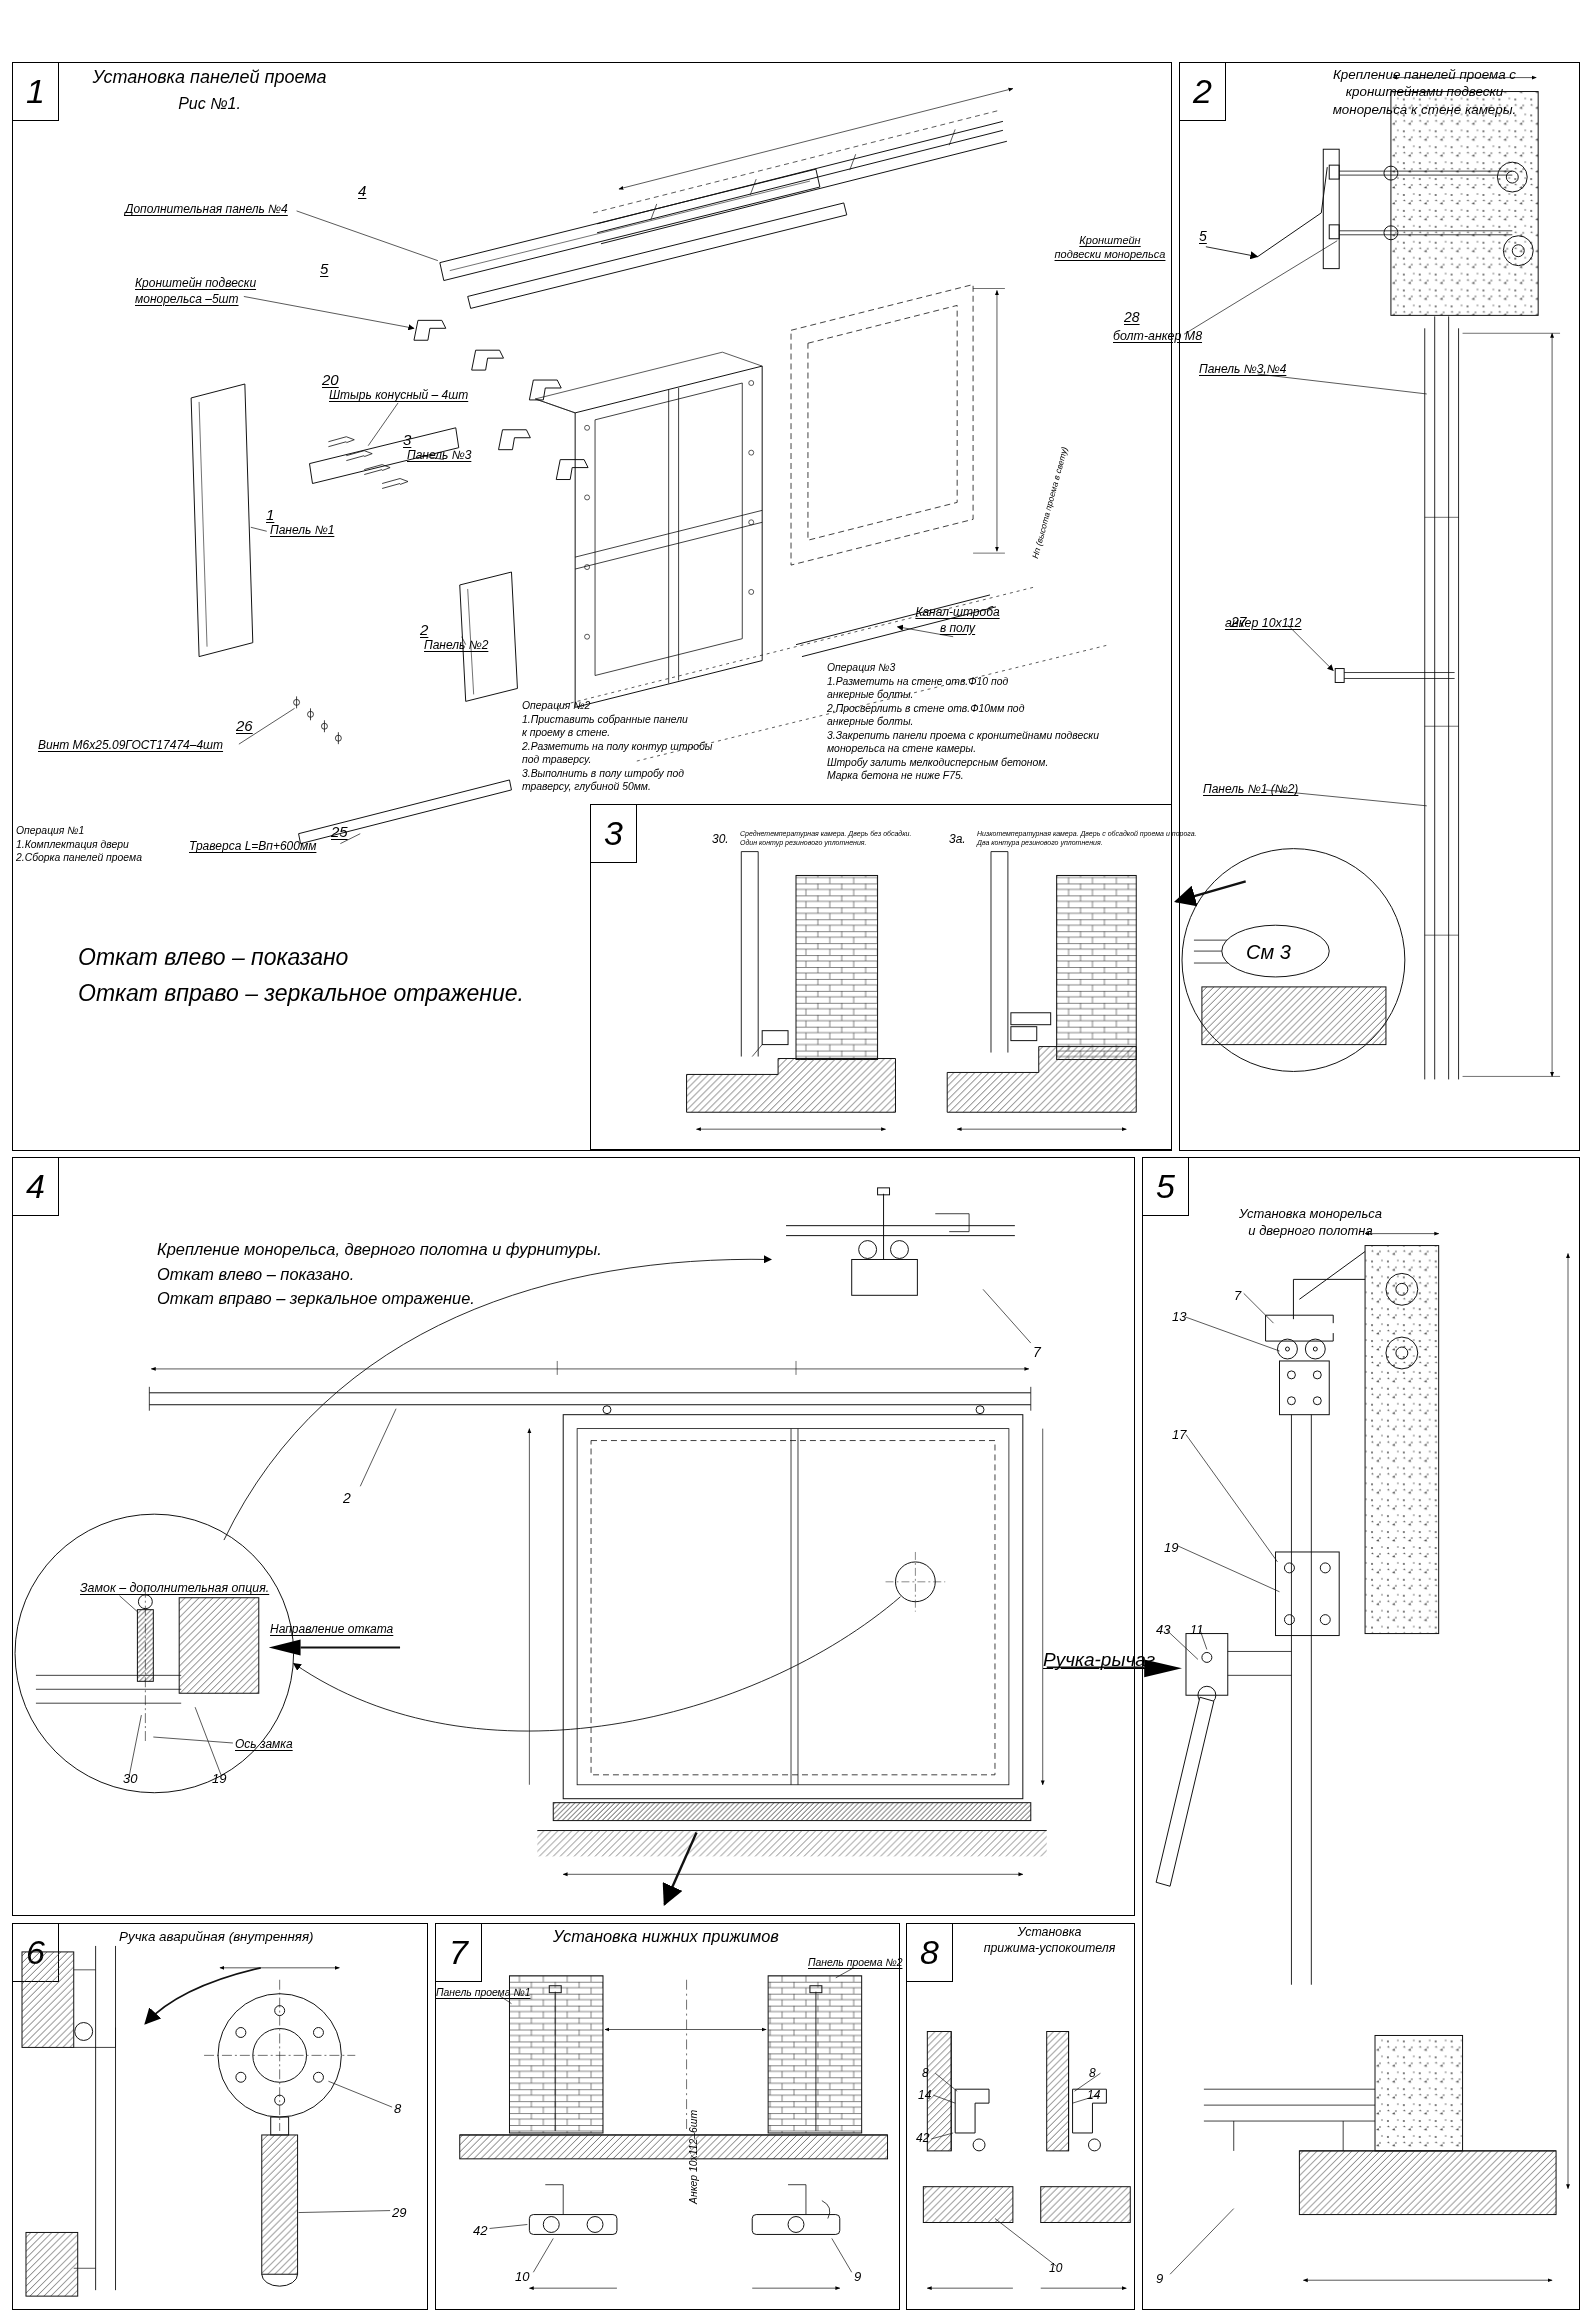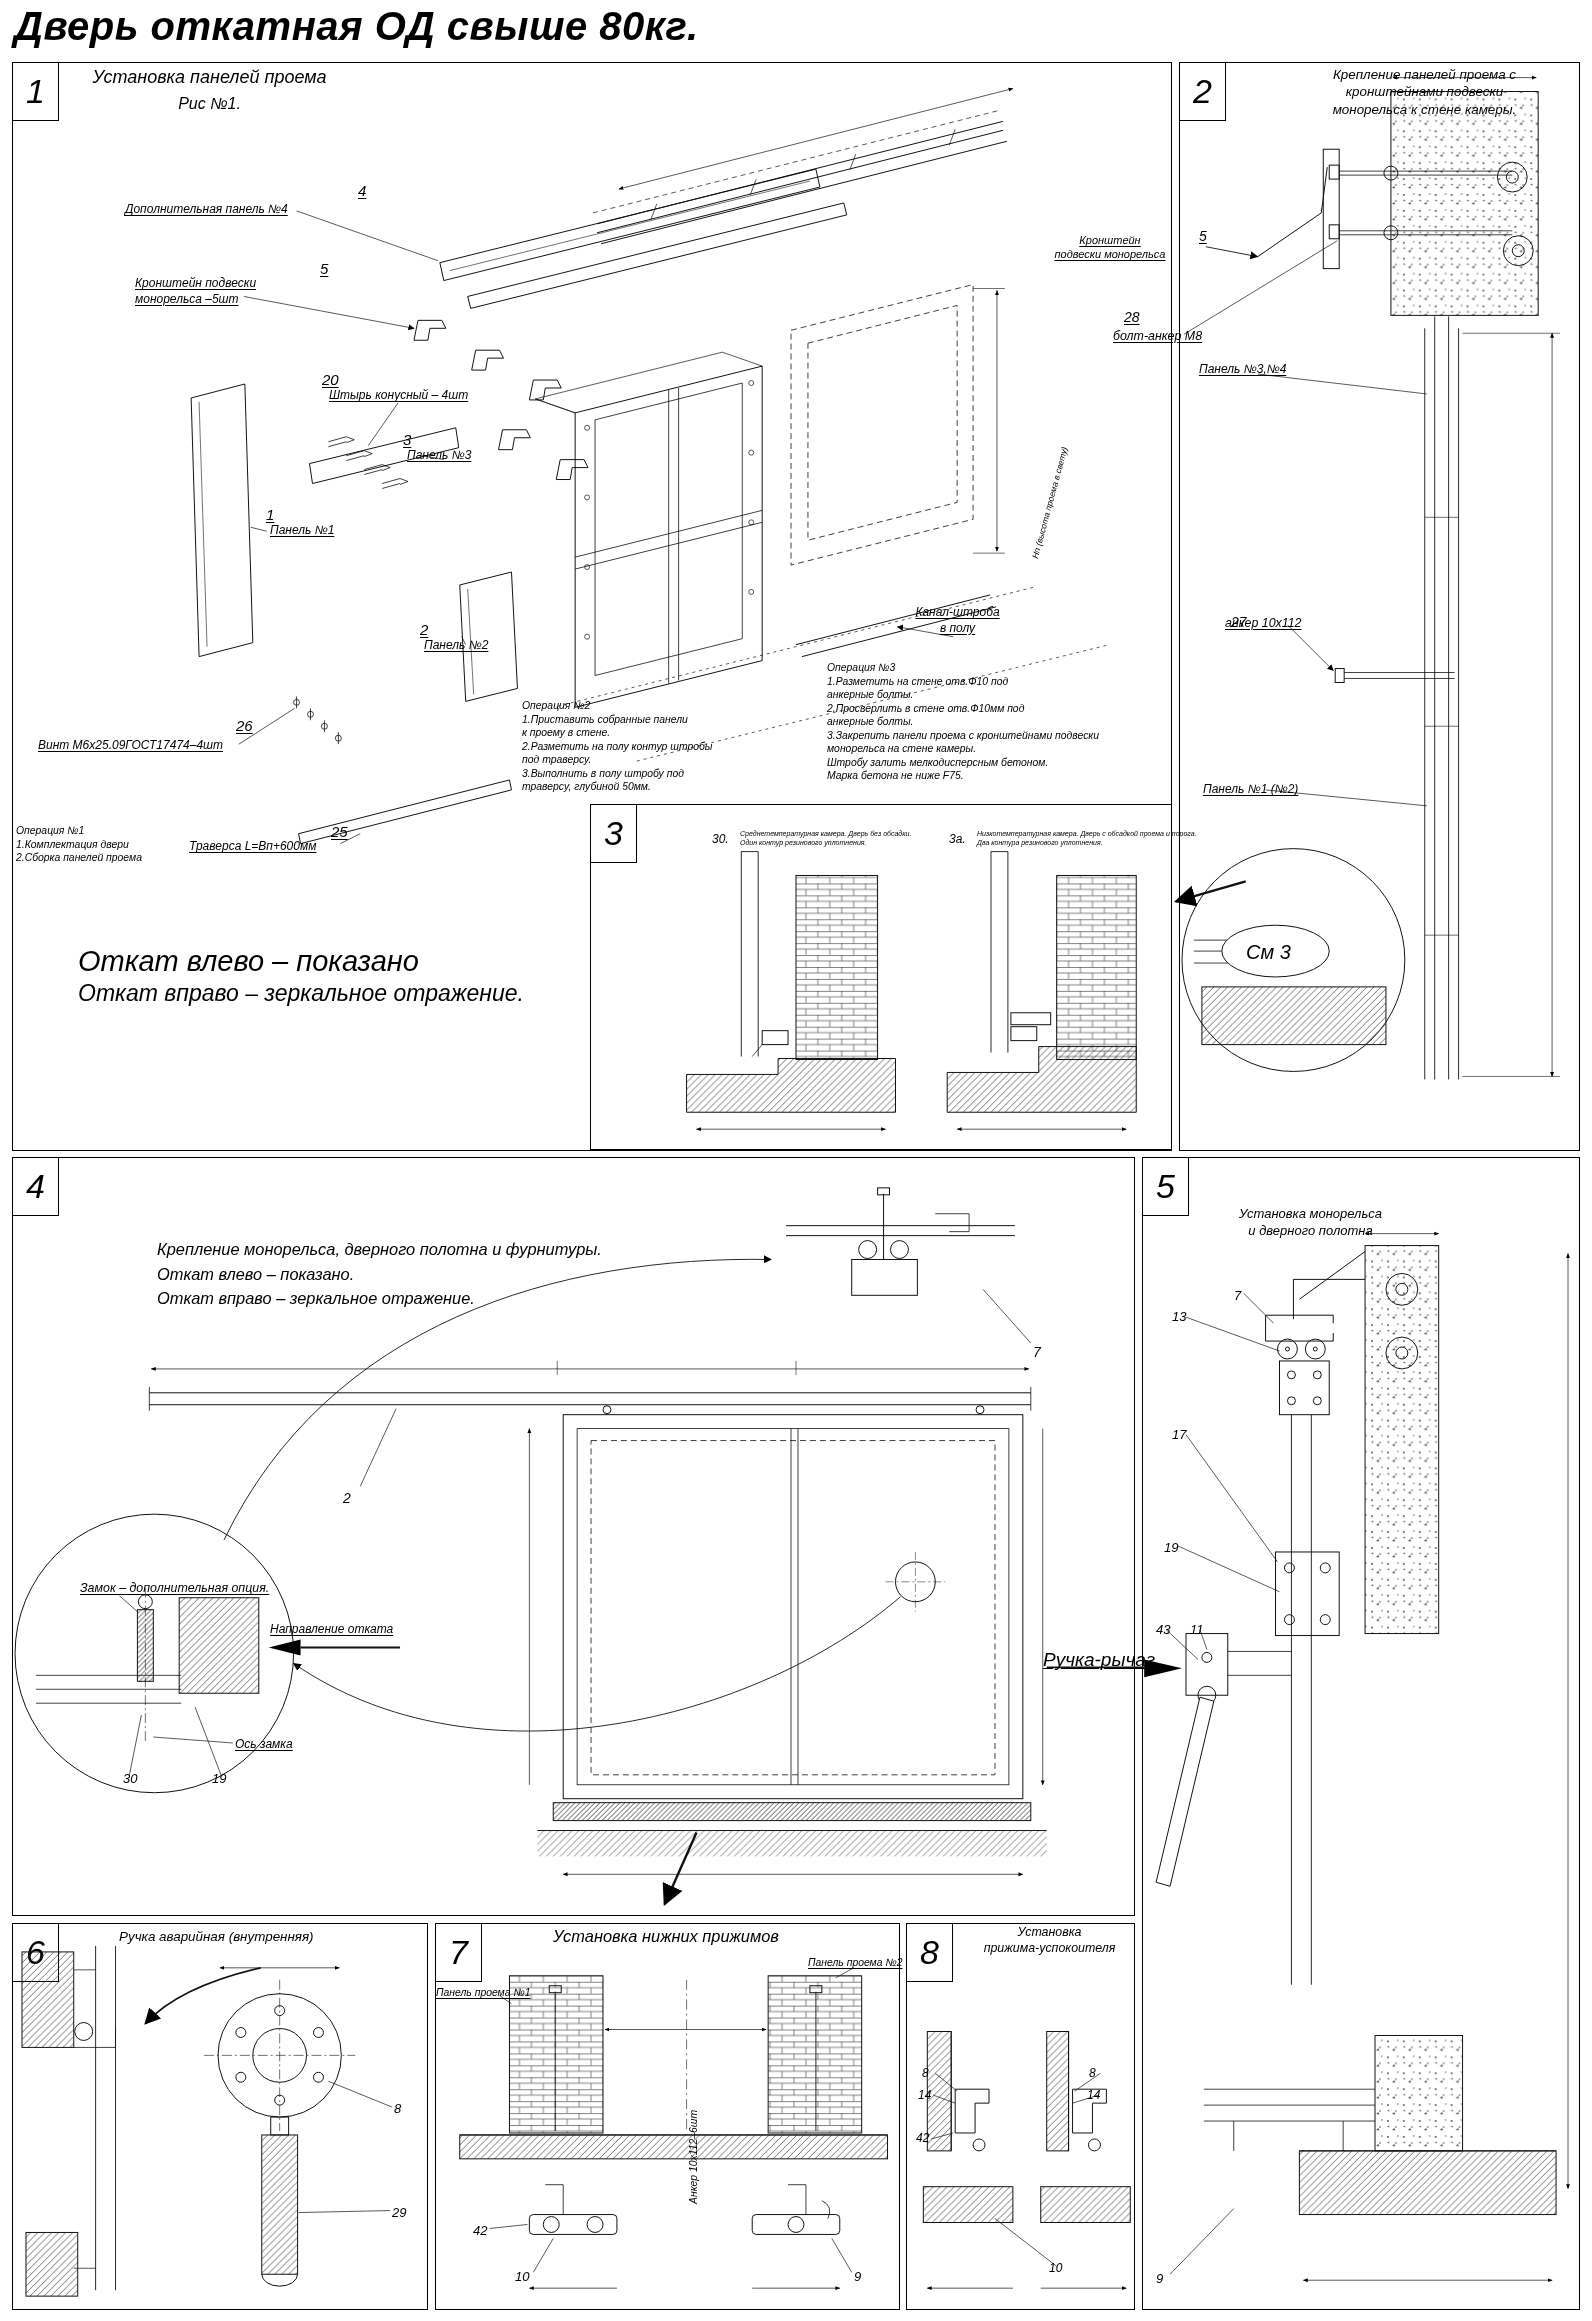--- a/index.html
+++ b/index.html
@@ -17,21 +17,20 @@
   .b{font-weight:normal;}
   .c{text-align:center;}
   .sheet-title{position:absolute;font:italic 700 40px/1.1 "Liberation Sans",sans-serif;
        letter-spacing:0.5px;z-index:5;white-space:nowrap;}
 </style>
 </head>
 <body>
 
 <div class="page">
 
-  <div class="sheet-title" style="left:14px;top:4px;">Дверь откатная ОД свыше 80кг.</div>
 
   <section class="panel" style="left:12px;top:62px;width:1160px;height:1089px;">
     <span class="nbox">1</span>
   </section>
   <section class="panel" style="left:1179px;top:62px;width:401px;height:1089px;">
     <span class="nbox">2</span>
   </section>
   <section class="panel" style="left:590px;top:804px;width:582px;height:346px;background:#fff;">
     <span class="nbox">3</span>
   </section>
@@ -392,21 +391,21 @@
 траверсу, глубиной 50мм.</div>
   <div class="lbl" style="left:827px;top:661px;font-size:10.4px;">Операция №3
 1.Разметить на стене отв.Ф10 под
 анкерные болты.
 2.Просверлить в стене отв.Ф10мм под
 анкерные болты.
 3.Закрепить панели проема с кронштейнами подвески
 монорельса на стене камеры.
 Штробу залить мелкодисперсным бетоном.
 Марка бетона не ниже F75.</div>
-  <div class="lbl" style="left:78px;top:943px;font-size:29px;">Откат влево – показано</div>
+  <div class="lbl" style="left:78px;top:943px;font-size:23px;">Откат влево – показано</div>
   <div class="lbl" style="left:78px;top:979px;font-size:23px;">Откат вправо – зеркальное отражение.</div>
 
   <div class="lbl b c" style="left:1276px;top:66px;width:297px;font-size:13.4px;">Крепление панелей проема с
 кронштейнами  подвески
 монорельса к стене камеры.</div>
   <div class="lbl u c" style="left:1048px;top:233px;width:124px;font-size:11px;">Кронштейн
 подвески монорельса</div>
   <div class="lbl u" style="left:1199px;top:227px;font-size:14px;">5</div>
   <div class="lbl u" style="left:1124px;top:308px;font-size:14px;">28</div>
   <div class="lbl u" style="left:1113px;top:328px;font-size:12.4px;">болт-анкер М8</div>

